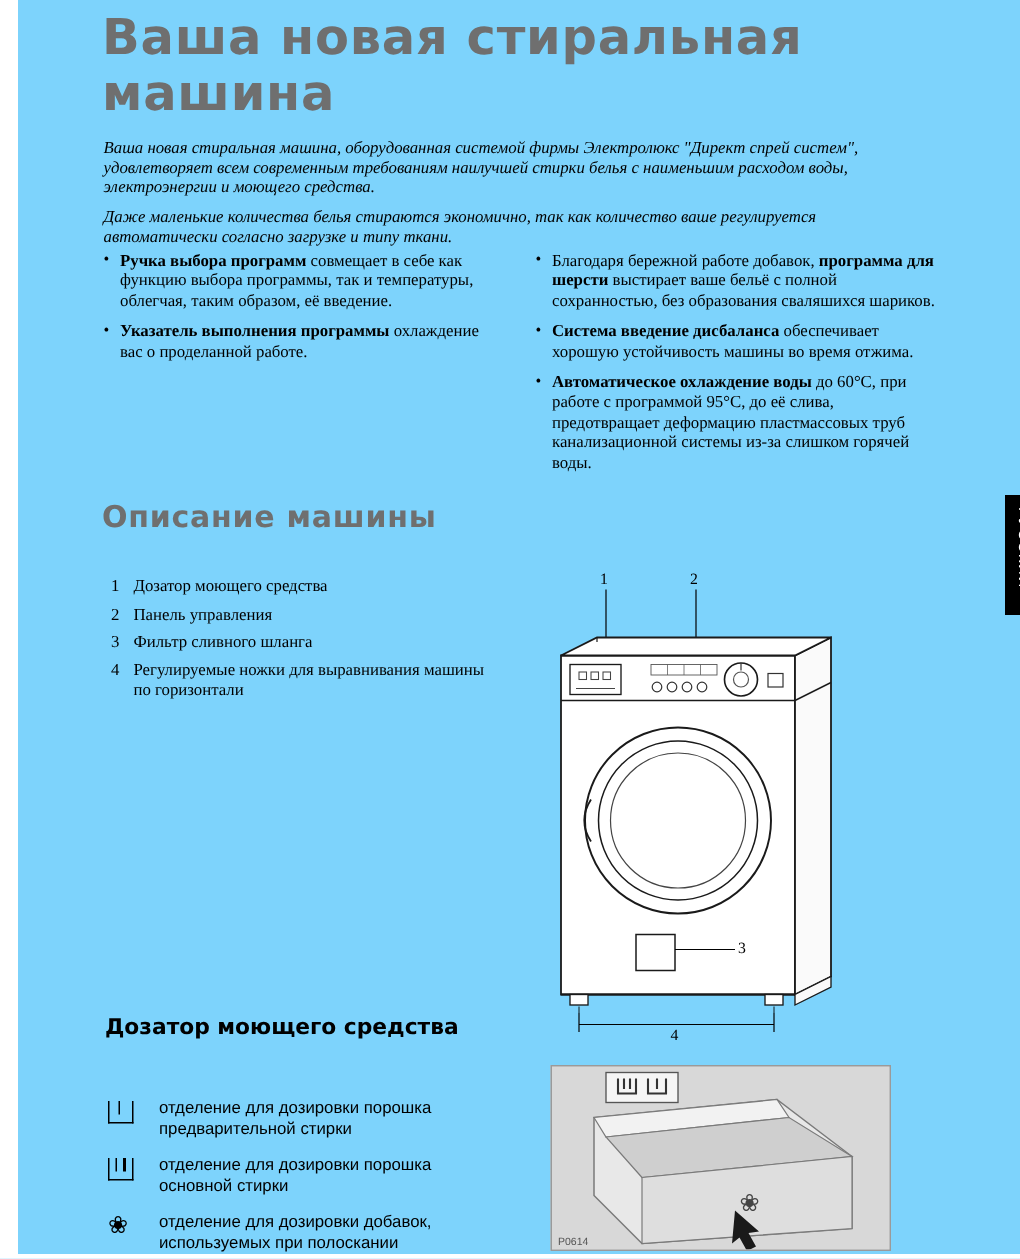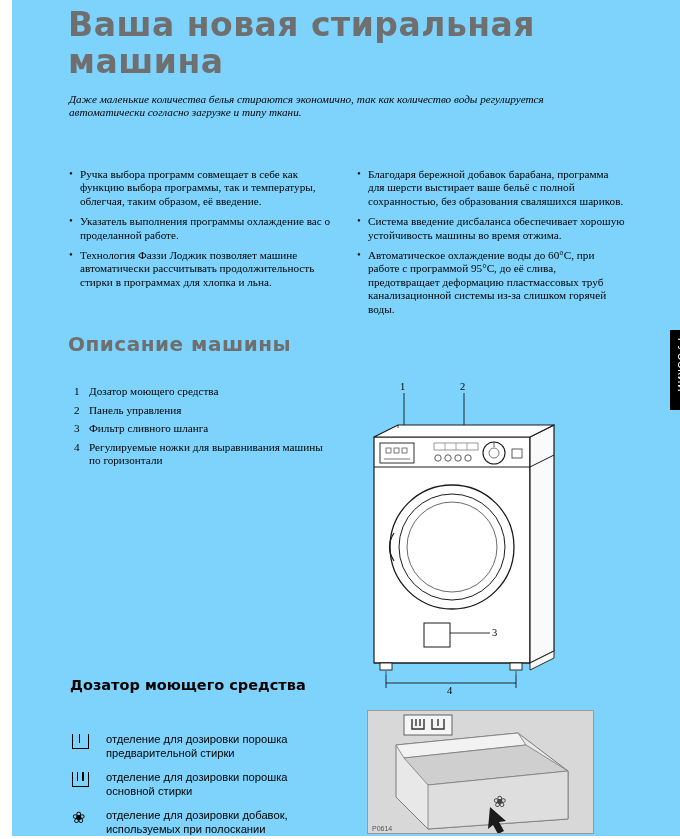--- a/index.html
+++ b/index.html
@@ -77,21 +77,21 @@
     padding-left: 11px;
     margin-bottom: 7px;
   }
   .bullet:before {
     content: "\2022";
     position: absolute;
     left: 0;
     top: -1px;
     font-size: 11px;
   }
-  .bullet b { font-weight: normal; }
+  .bullet b { font-weight: bold; }
 
   
   .legend {
     position: absolute;
     left: 62px;
     top: 385px;
     width: 260px;
     font-family: "Liberation Serif", serif;
     font-size: 11.2px;
     line-height: 13.6px;
@@ -235,38 +235,36 @@
   }
 </style>
 </head>
 <body>
 
 <div class="page">
 
   <div class="title-main">Ваша новая стиральная машина</div>
 
   <div class="intro">
-    <p>Даже маленькие количества белья стираются экономично, так как количество воды регулируется автоматически согласно загрузке и типу ткани.</p>
+    <p>Ваша новая стиральная машина, оборудованная системой фирмы Электролюкс "Директ спрей систем", удовлетворяет всем современным требованиям наилучшей стирки белья с наименьшим расходом воды, электроэнергии и моющего средства.</p>
+    <p>Даже маленькие количества белья стираются экономично, так как количество ваше регулируется автоматически согласно загрузке и типу ткани.</p>
   </div>
 
   <div class="bullets col-left">
     <div class="bullet">
       <b>Ручка выбора программ</b><span> совмещает в себе как функцию выбора программы, так и температуры, облегчая, таким образом, её введение.</span>
     </div>
     <div class="bullet">
       <b>Указатель выполнения программы</b><span> охлаждение вас о проделанной работе.</span>
     </div>
-    <div class="bullet">
-      <b>Технология Фаззи Лоджик</b><span> позволяет машине автоматически рассчитывать продолжительность стирки в программах для хлопка и льна.</span>
-    </div>
   </div>
 
   <div class="bullets col-right">
     <div class="bullet">
-      <span>Благодаря бережной добавок барабана, </span><b>программа для шерсти</b><span> выстирает ваше бельё с полной сохранностью, без образования сваляшихся шариков.</span>
+      <span>Благодаря бережной работе добавок, </span><b>программа для шерсти</b><span> выстирает ваше бельё с полной сохранностью, без образования сваляшихся шариков.</span>
     </div>
     <div class="bullet">
       <b>Система введение дисбаланса</b><span> обеспечивает хорошую устойчивость машины во время отжима.</span>
     </div>
     <div class="bullet">
       <b>Автоматическое охлаждение воды</b><span> до 60°С, при работе с программой 95°С, до её слива, предотвращает деформацию пластмассовых труб канализационной системы из-за слишком горячей воды.</span>
     </div>
   </div>
 
   <div class="title-section">Описание машины</div>

